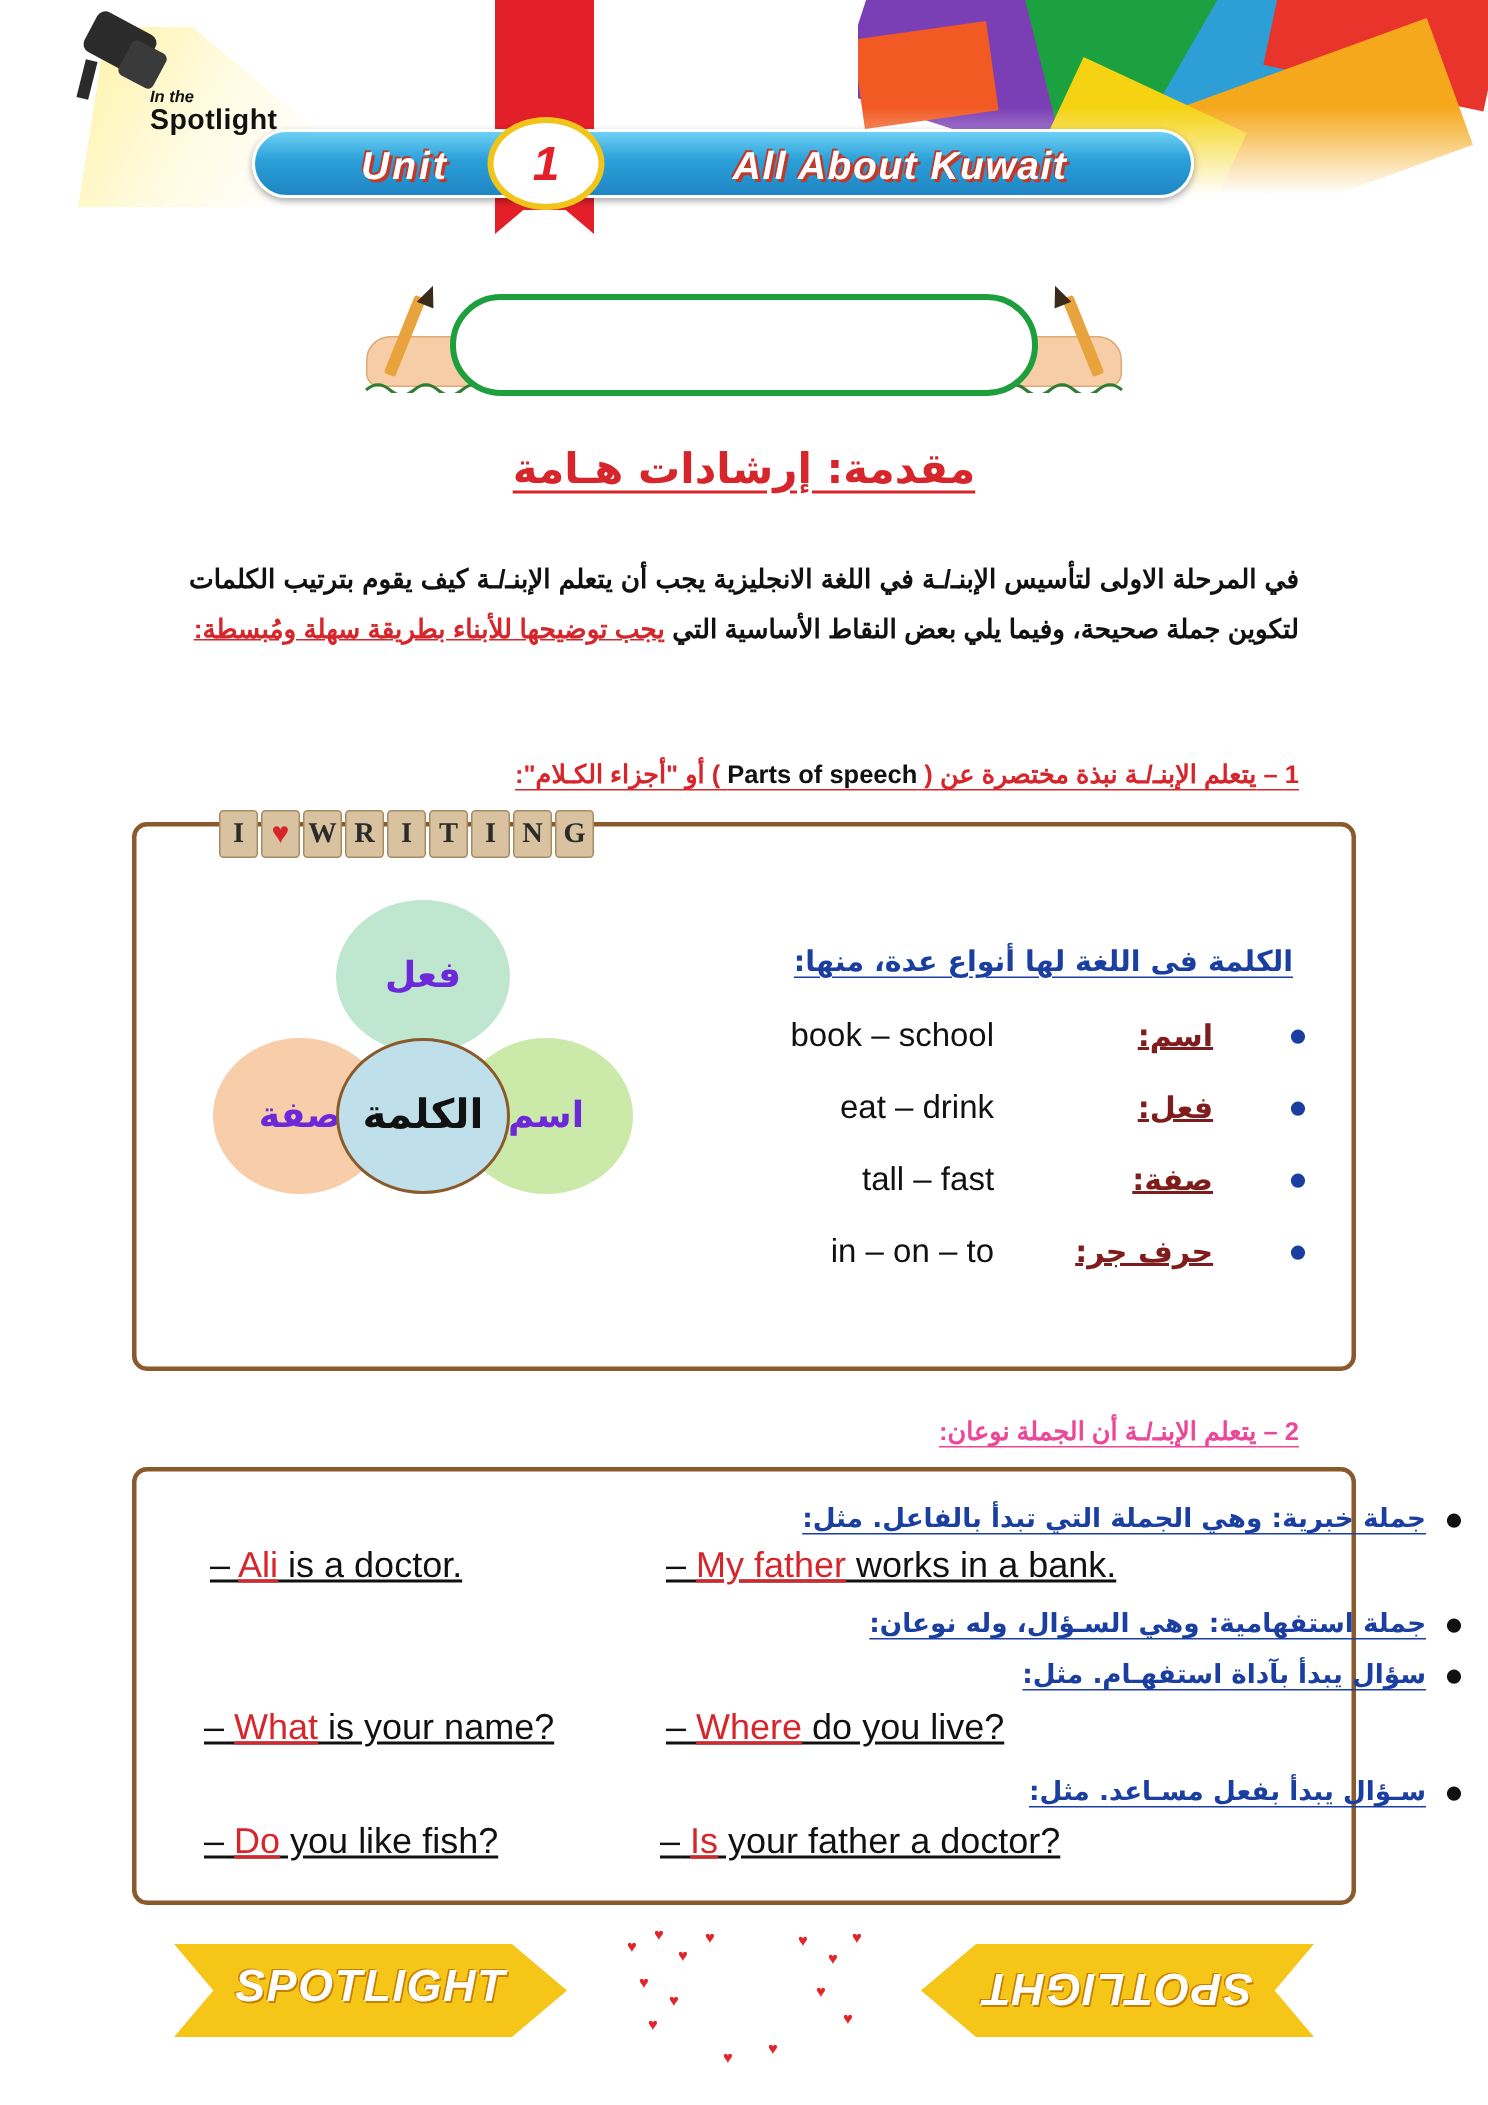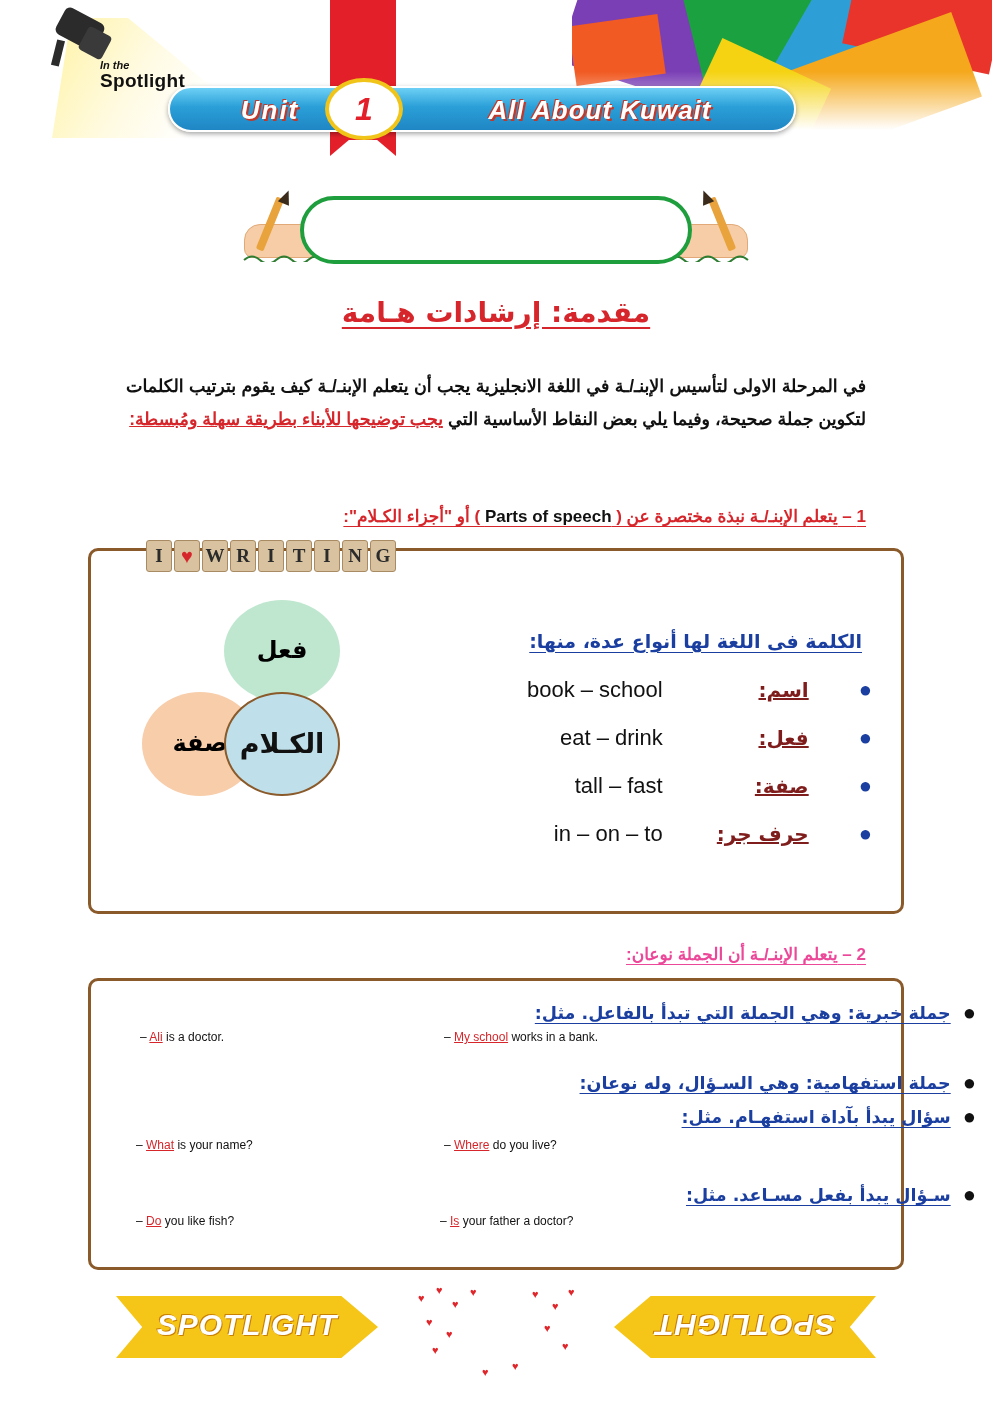--- a/index.html
+++ b/index.html
@@ -129,21 +129,21 @@
   .tile {
     width:26px; height:32px; background:#d8c2a0; border:1px solid #a98b63; border-radius:3px;
     display:flex; align-items:center; justify-content:center;
     font-size:19px; font-weight:bold; color:#2b2b2b; font-family:"Liberation Serif", serif;
   }
   .tile.heart { color:#d6262b; font-size:20px; }
 
   
   .venn { position:absolute; left:120px; top:600px; width:320px; height:290px; }
   .circ { position:absolute; border-radius:50%; display:flex; align-items:center; justify-content:center;
-     font-weight:bold; color:#000000; font-size:24px; text-align:center; line-height:1.15; }
+     font-weight:bold; color:#6d28d9; font-size:24px; text-align:center; line-height:1.15; }
   .c-top { left:104px; top:0px; width:116px; height:102px; background:#bfe7cf; }
   .c-left { left:22px; top:92px; width:116px; height:104px; background:#f7cdaa; }
   .c-right { left:186px; top:92px; width:116px; height:104px; background:#cbe9a8; }
   .c-bottom { left:104px; top:186px; width:116px; height:104px; background:#e8eeb0; }
   .c-center { left:104px; top:92px; width:116px; height:104px; background:#bfe0ea; border:2px solid #8a5a2b;
      color:#111; font-size:27px; z-index:3; }
 
   .list-title {
     position:absolute; right:130px; top:630px; width:360px; direction:rtl; text-align:right;
     font-size:19px; font-weight:bold; color:#1b3fa0; text-decoration:underline; text-underline-offset:4px;
@@ -165,21 +165,21 @@
   .box2 {
     position:absolute; left:88px; top:978px; width:816px; height:292px;
     border:3px solid #8a5a2b; border-radius:10px; background:#ffffff;
   }
   .b2row { position:absolute; display:flex; align-items:center; justify-content:flex-end; width:760px; right:16px; }
   .b2row .bullet { color:#111; font-size:22px; margin-left:12px; }
   .b2head {
     color:#1b3fa0; font-size:17.5px; font-weight:bold; direction:rtl; text-align:right;
     text-decoration:underline; text-underline-offset:4px;
   }
-  .ex { position:absolute; font-size:12px; color:#111; }
+  .ex { position:absolute; font-size:24px; color:#111;text-decoration:underline; }
   .ex u { color:#d6262b; text-decoration:underline; }
   .ex .dash { color:#111; }
 
   
   .footer { position:absolute; left:0; top:1288px; width:992px; height:90px; }
   .arrow-l {
     position:absolute; left:116px; top:8px; width:262px; height:62px; background:#f5c518;
     clip-path: polygon(0 0, 86% 0, 100% 50%, 86% 100%, 0 100%, 10% 50%);
   }
   .arrow-r {
@@ -275,21 +275,22 @@
   <span class="tile">I</span>
   <span class="tile">T</span>
   <span class="tile">I</span>
   <span class="tile">N</span>
   <span class="tile">G</span>
 </div>
 
 <div class="venn">
   <div class="circ c-top ar">فعل</div>
   <div class="circ c-left ar">صفة</div>
-  <div class="circ c-center ar">الكـلام</div>
+  <div class="circ c-right ar">اسم</div>
+  <div class="circ c-center ar">الكلمة</div>
 </div>
 
 <div class="list-title ar">الكلمة فى اللغة لها أنواع عدة، منها:</div>
 <div class="wlist">
   <div class="wrow">
     <span class="val">book – school</span>
     <span class="lab ar">اسم:</span>
     <span class="bullet">●</span>
   </div>
   <div class="wrow">
@@ -318,21 +319,21 @@
 <div class="b2row" style="top:1000px;">
   <span class="b2head ar">جملة خبرية: وهي الجملة التي تبدأ بالفاعل. مثل:</span>
   <span class="bullet">●</span>
 </div>
 <div class="ex" style="left:140px; top:1030px;">
   <span class="dash">–</span>
   <u>Ali</u><span> is a doctor.</span>
 </div>
 <div class="ex" style="left:444px; top:1030px;">
   <span class="dash">–</span>
-  <u>My school</u><span> works in a bank.</span>
+  <u>My father</u><span> works in a bank.</span>
 </div>
 
 <div class="b2row" style="top:1070px;">
   <span class="b2head ar">جملة استفهامية: وهي السـؤال، وله نوعان:</span>
   <span class="bullet">●</span>
 </div>
 
 <div class="b2row" style="top:1104px;">
   <span class="b2head ar">سؤال يبدأ بآداة استفهـام. مثل:</span>
   <span class="bullet">●</span>

